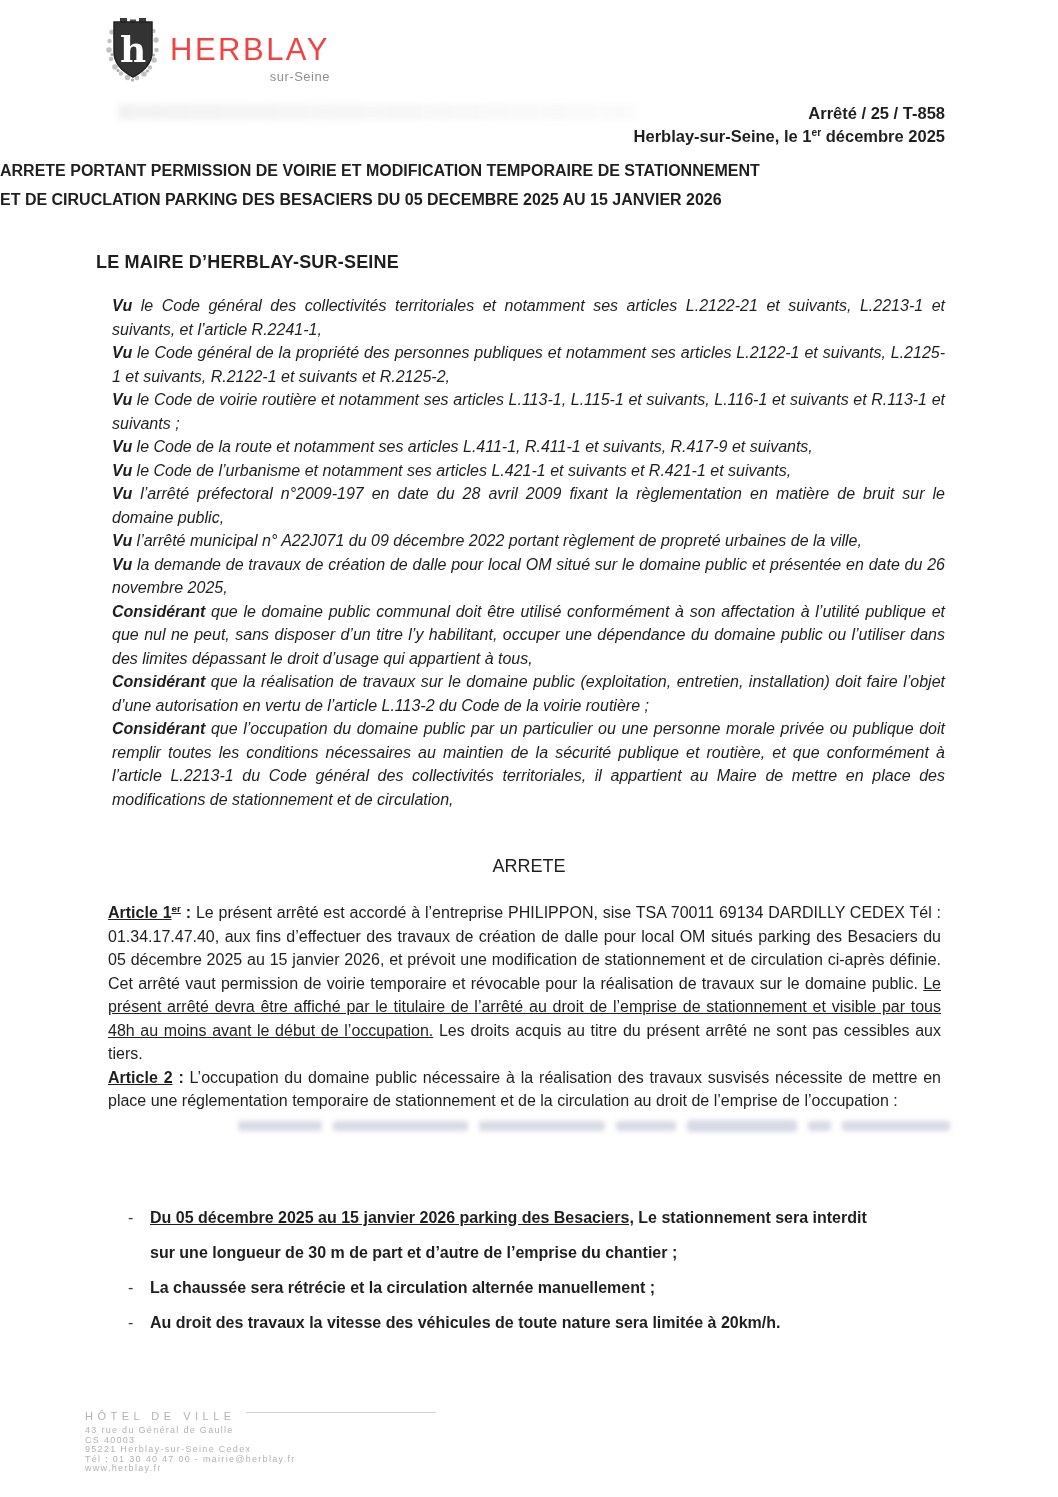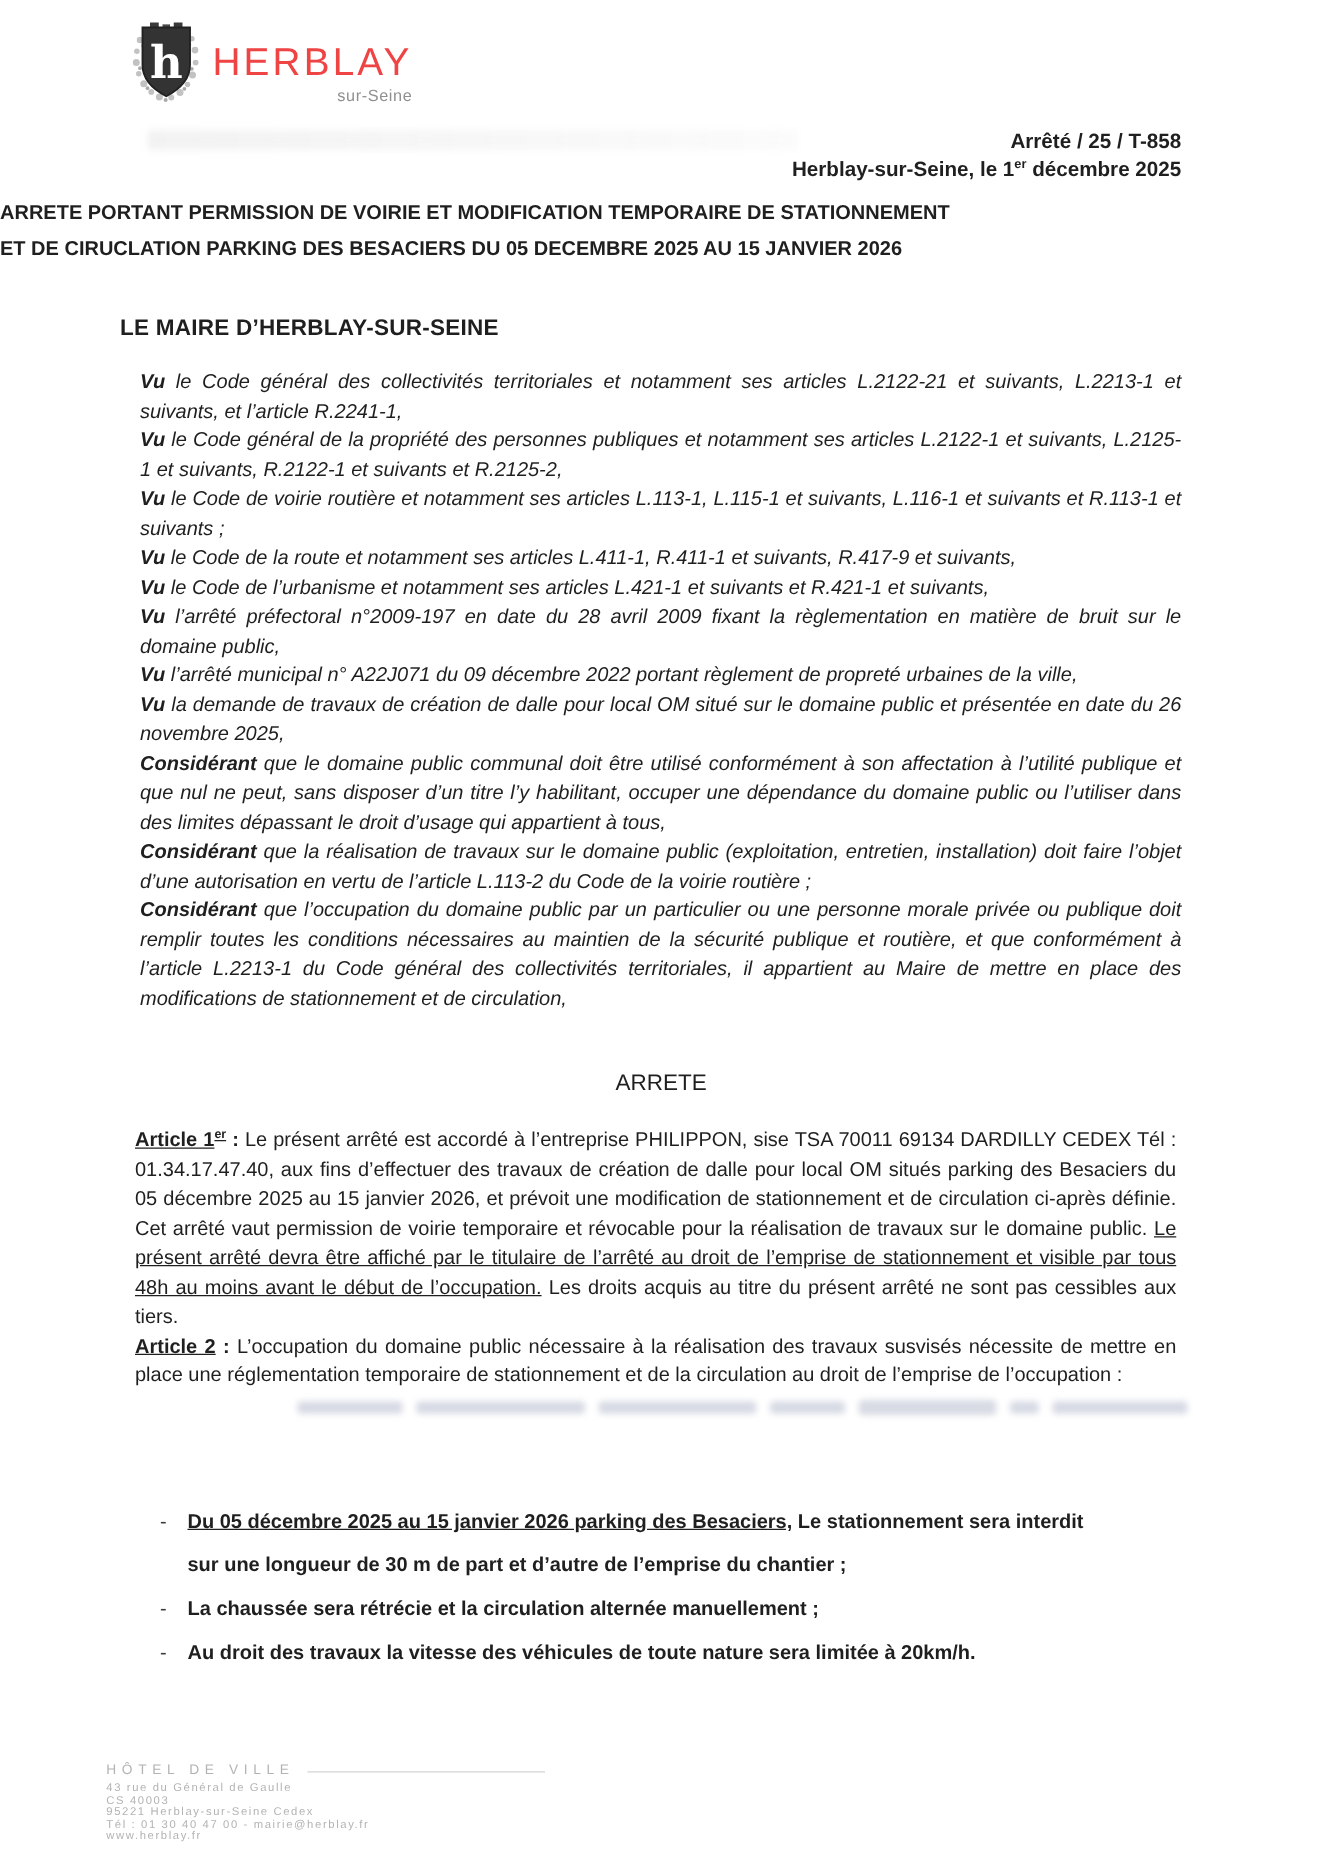--- a/index.html
+++ b/index.html
@@ -49,21 +49,21 @@
   .bl1{width:92px;}.bl2{width:148px;}.bl3{width:138px;}.bl4{width:66px;}.bl5{width:120px;height:12px !important;}.bl6{width:26px;}.bl7{width:118px;}
 
   
   .bullets{position:absolute;top:1200px;left:128px;width:820px;list-style:none;margin:0;padding:0;font-size:16px;line-height:35px;}
   .bullets li{display:flex;margin:0;}
   .dash{flex:0 0 22px;color:#3a3a3a;}
   .bullet-text{flex:1 1 auto;font-weight:bold;}
 
   
   .footer{position:absolute;left:85px;top:1410px;color:#b3b3b3;}
-  .org-row{display:flex;align-items:center;margin-bottom:4px;}
+  .org-row{display:flex;margin-bottom:4px;}
   .org{font-size:11px;letter-spacing:4.5px;white-space:nowrap;}
   .org-rule{flex:0 0 190px;height:1px;background:#d3d3d3;margin-left:10px;margin-top:2px;}
   .addr{font-size:9px;line-height:9.6px;letter-spacing:1.3px;}
 </style>
 </head>
 <body>
 
 <div class="page">
 
   <div class="ghost-top"></div>

